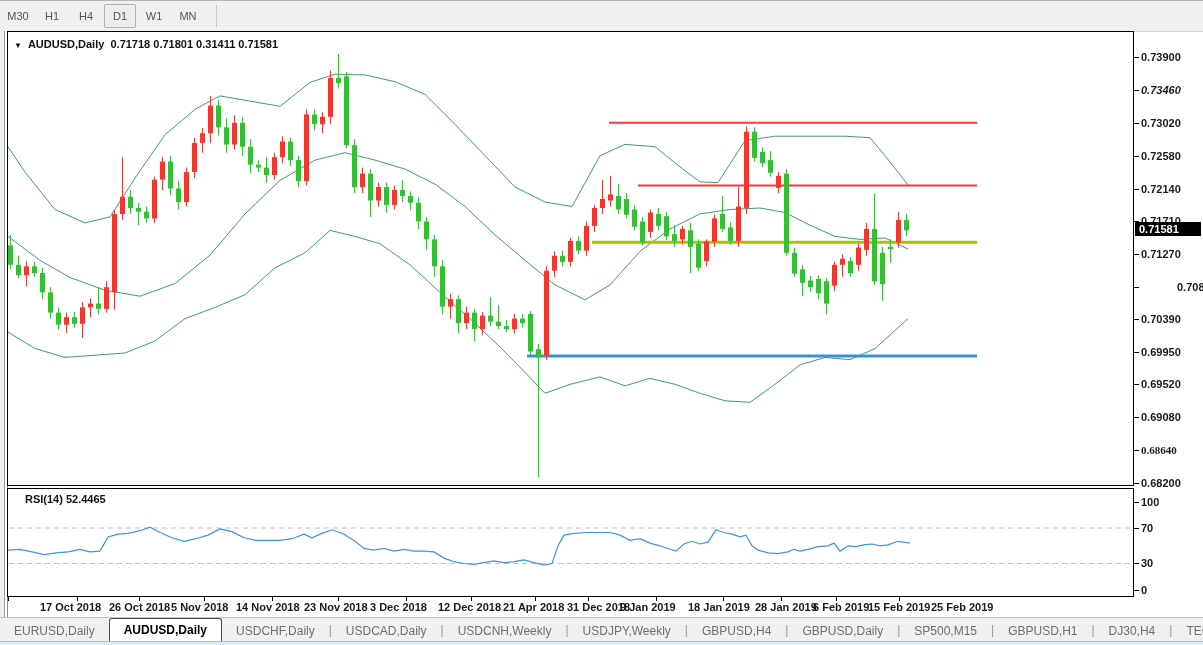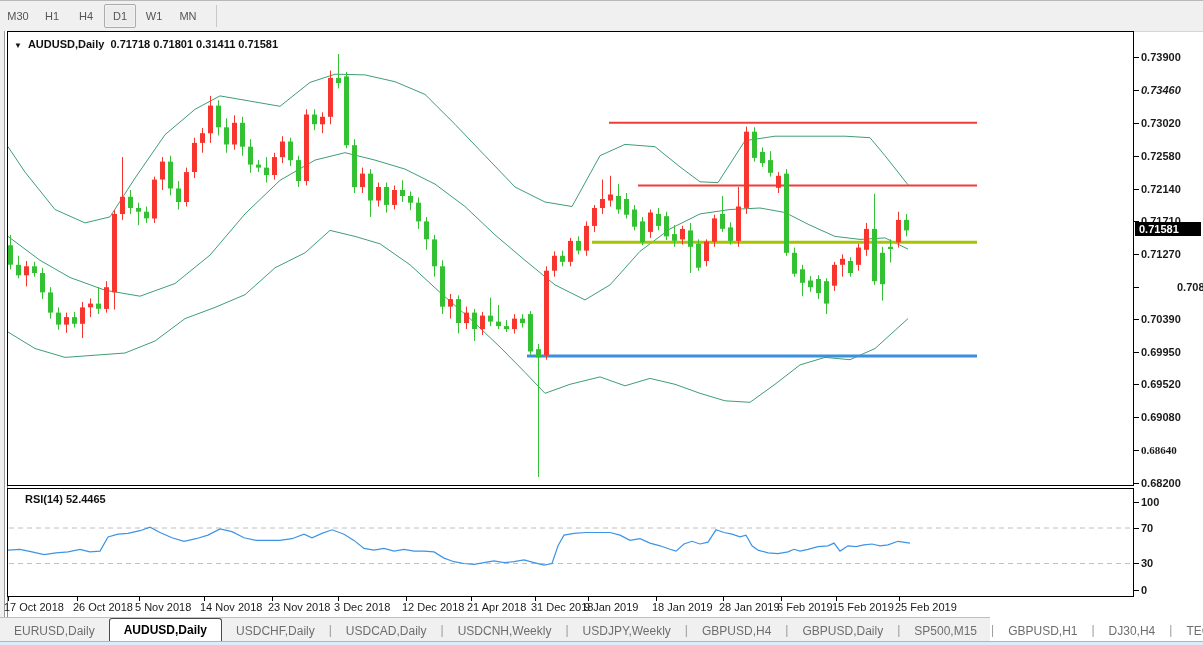--- a/index.html
+++ b/index.html
@@ -20,24 +20,24 @@
   #rsi-frame{position:absolute;left:7px;top:488px;width:1127px;height:109px;border:1px solid #000;background:#fff;box-sizing:border-box;}
   #chart-title{position:absolute;left:14px;top:38px;font-size:11px;font-weight:700;color:#111;}
   #chart-title .arr{font-size:8px;margin-right:6px;}
   #rsi-label{position:absolute;left:13px;top:493px;font-size:11px;font-weight:600;color:#111;margin-left:12px;}
   
   .pa-label{position:absolute;left:1141px;font-size:11px;font-weight:700;color:#1a1a1a;}
   .pa-tick{position:absolute;left:1134px;width:5px;height:1px;background:#000;}
   #price-badge{position:absolute;left:1135px;width:62px;height:14px;background:#000;color:#fff;
                font-size:11px;font-weight:700;text-align:left;padding-left:4px;line-height:14px;}
   .ra-label{position:absolute;left:1141px;font-size:11px;font-weight:700;color:#1a1a1a;}
-  .date-label{position:absolute;top:601px;font-size:11px;font-weight:400;color:#1a1a1a;white-space:nowrap;}
+  .date-label{position:absolute;top:601px;font-size:11px;font-weight:700;color:#1a1a1a;white-space:nowrap;margin-left:36px;}
   .date-tick{position:absolute;top:597px;width:1px;height:4px;background:#000;}
   
-  #tabbar{position:absolute;left:0;top:617px;width:990px;height:24px;background:#f0f0f0;
+  #tabbar{position:absolute;left:0;top:617px;width:1203px;height:24px;background:#f0f0f0;
           border-top:1px solid #c0c0c0;display:flex;align-items:flex-end;}
   .tab{height:22px;display:flex;align-items:center;padding:0 14px;font-size:12px;color:#6e6e6e;cursor:default;white-space:nowrap;}
   .tab.active{background:#ffffff;border:1px solid #4a4a4a;border-bottom:1px solid #fff;
               border-radius:3px 3px 0 0;color:#000;font-weight:700;height:22px;}
   .tab-div{color:#9a9a9a;font-size:12px;align-self:center;}
   #bottom-strip{position:absolute;left:0;top:641px;width:1203px;height:4px;background:#dcebf8;border-top:1px solid #a8b8c8;}
   svg{position:absolute;left:0;top:0;pointer-events:none;}
 </style>
 </head>
 <body>

